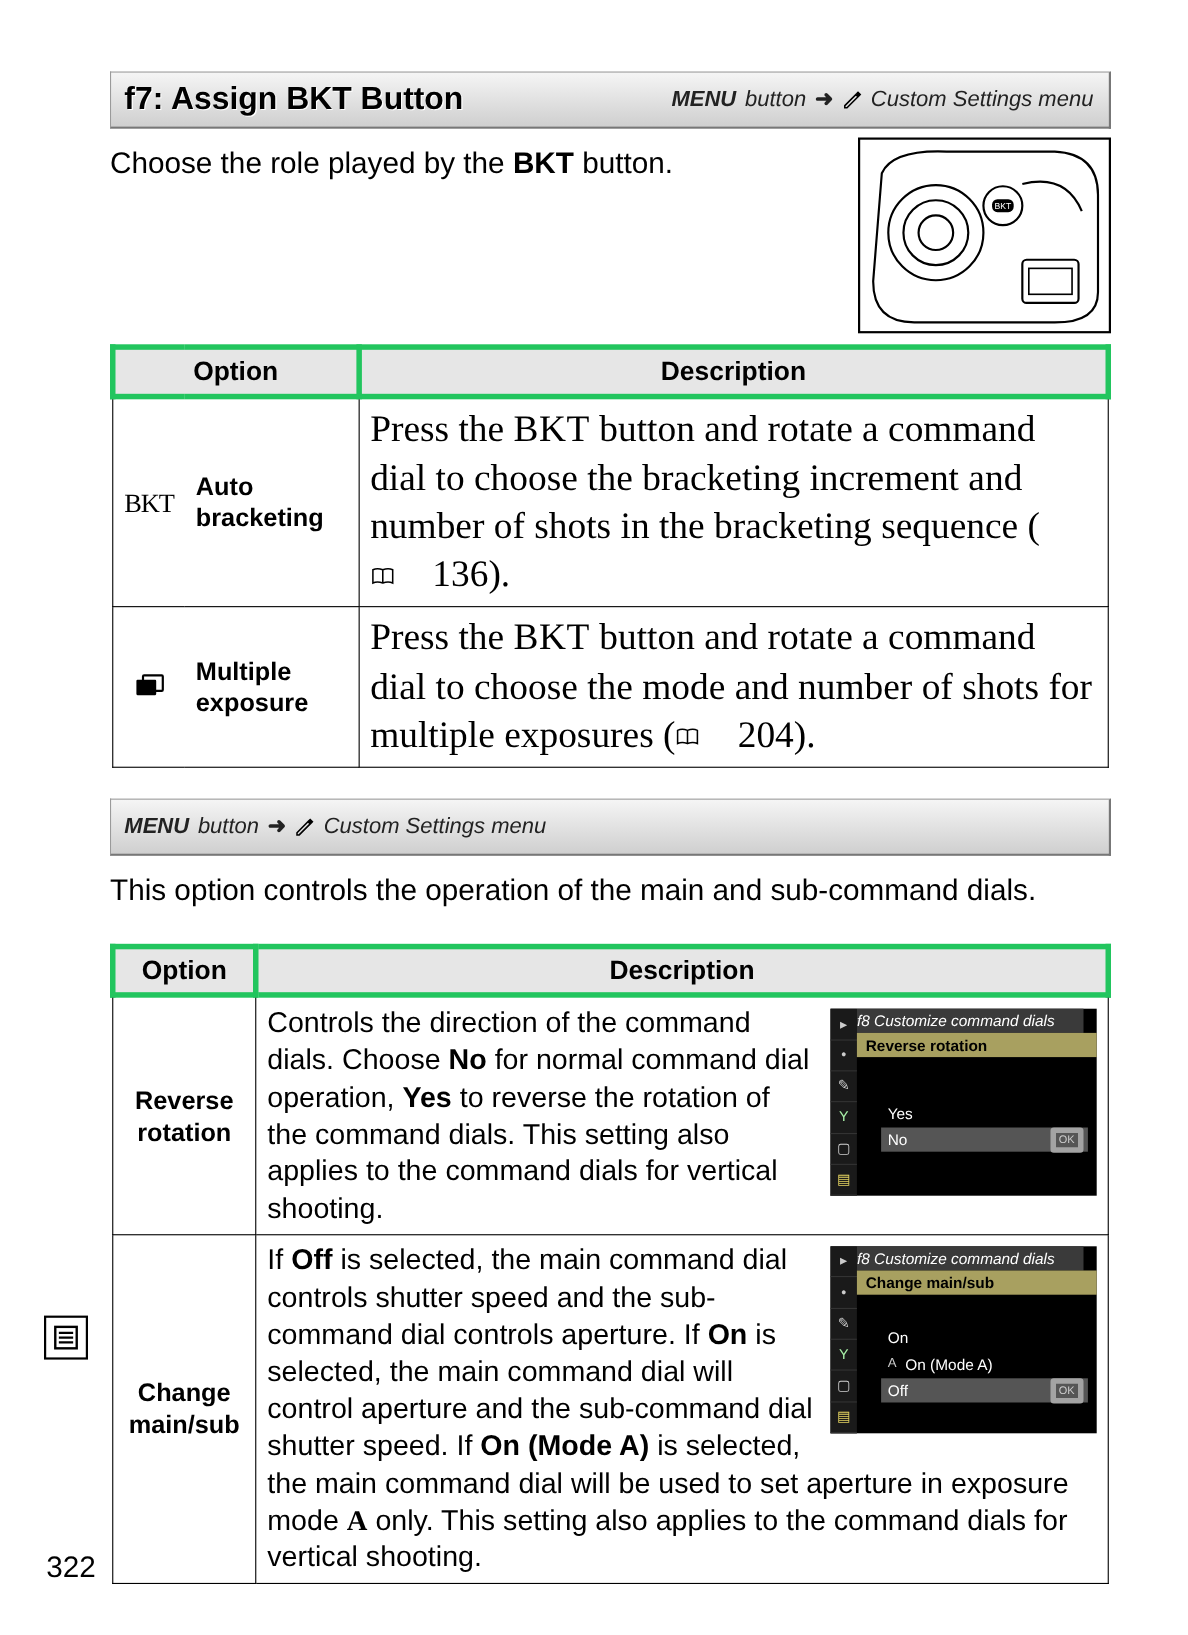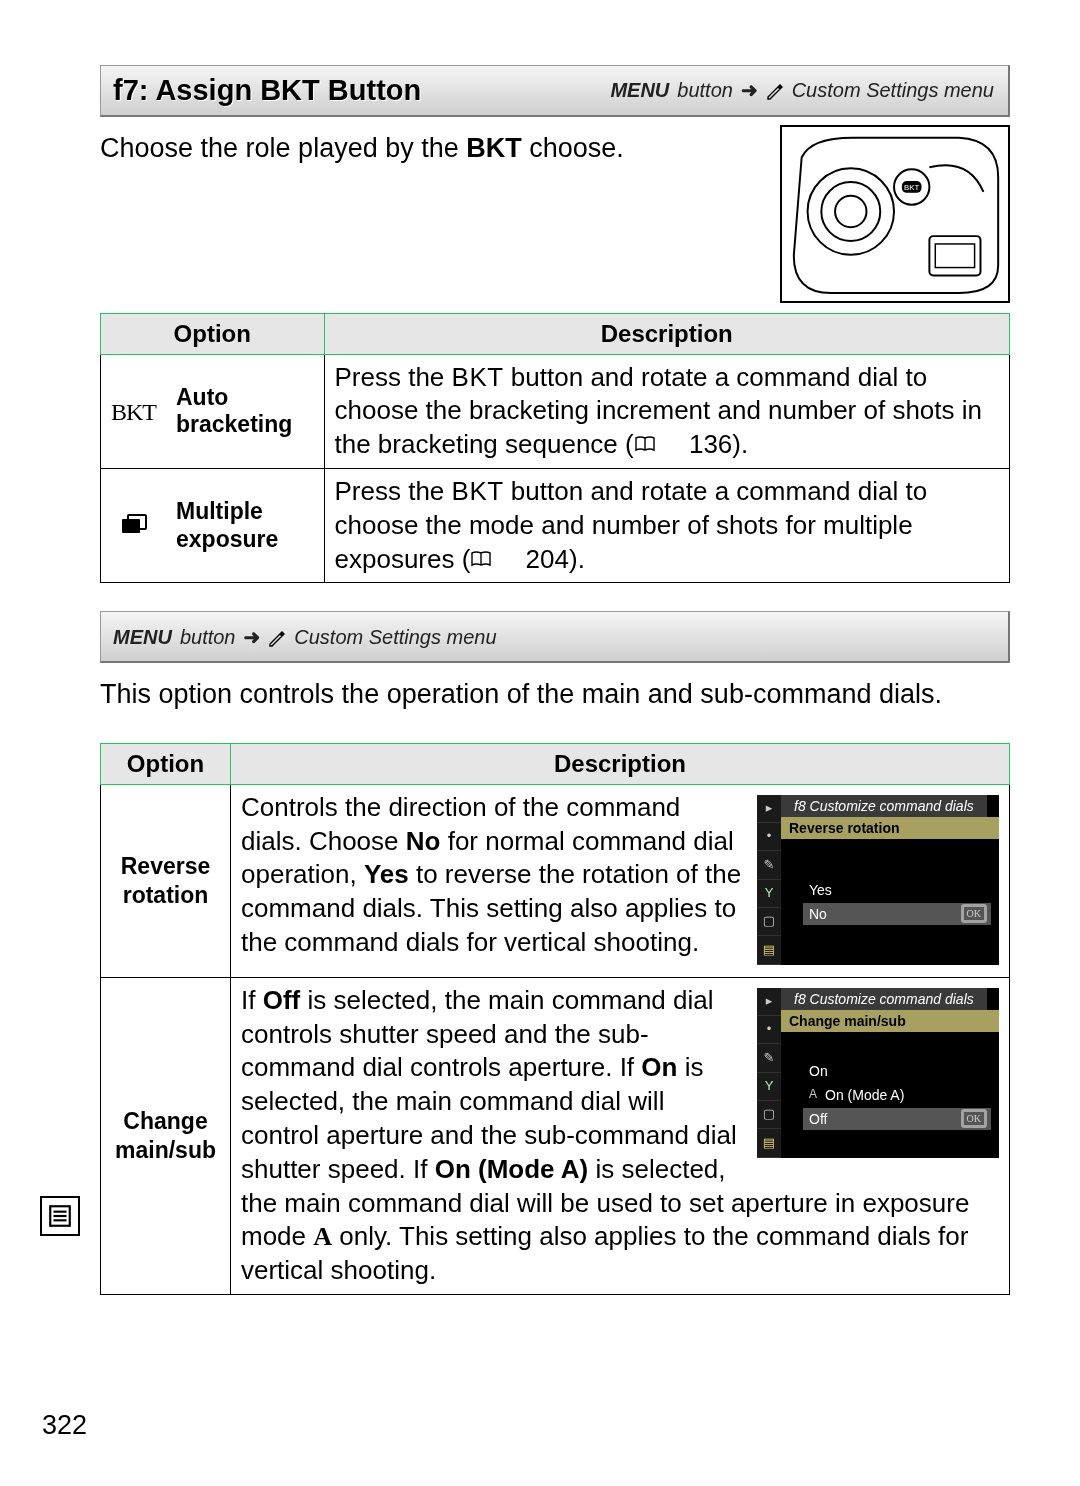--- a/index.html
+++ b/index.html
@@ -78,21 +78,21 @@
 
   
   table.opt {
     width: 100%;
     border-collapse: collapse;
     font-size: 26px;
   }
   table.opt th {
     background: #e6e6e6;
     font-weight: 700;
-    border: 1px solid #22c55e;
+    border: 5px solid #22c55e;
     padding: 4px 6px;
     text-align: center;
     font-size: 24px;
   }
   table.opt td {
     border: 1px solid #000;
     padding: 6px 10px;
     vertical-align: middle;
   }
   table.opt td.icon-cell {
@@ -103,22 +103,23 @@
     font-weight: 700;
   }
   table.opt td.label-cell {
     font-weight: 700;
     width: 158px;
     border-left: none;
     font-size: 23px;
     line-height: 1.2;
   }
   table.opt td.desc-cell {
-    font-size: 26px;
+    font-size: 34px;
     line-height: 1.3;
+    font-family: Liberation Serif, serif;
   }
 
   
   .page-ref {
     display: inline-flex;
     align-items: center;
     gap: 13px;
     font-style: normal;
   }
   .page-ref .book-icon svg { width: 22px; height: 18px; }
@@ -175,21 +176,21 @@
   }
   .screenshot-box .sb-sidebar span.grey { color: #ccc; }
   .screenshot-box .sb-sidebar span.yellow { color: #e0d060; }
   .screenshot-box .sb-header {
     position: absolute;
     left: 24px; right: 12px; top: 0;
     height: 22px;
     background: #3a3a3a;
     color: #fff;
     font-size: 14px;
-    padding: 2px 13px;
+    padding: 2px 0;
     font-style: italic;
   }
   .screenshot-box .sb-sub {
     position: absolute;
     left: 24px; right: 0; top: 22px;
     height: 22px;
     background: #a8a060;
     color: #000;
     font-size: 14px;
     padding: 2px 8px;
@@ -212,26 +213,25 @@
     padding-left: 6px;
     color: #fff;
     position: relative;
   }
   .screenshot-box .sb-row.sel {
     background: #555;
   }
   .screenshot-box .sb-row .ok {
     position: absolute;
     right: 4px;
-    border: 3px solid #a3a3a3;
+    border: 5px solid #a3a3a3;
     border-radius: 3px;
     font-size: 10px;
     padding: 0 3px;
     color: #ccc;
-    font-family: Liberation Serif, serif;
   }
   .screenshot-box .sb-row .pre {
     display: inline-block;
     width: 16px;
     font-size: 12px;
     color: #ccc;
   }
 
   
   .page-num {
@@ -293,21 +293,21 @@
     <circle cx="132" cy="60" r="18" fill="none" stroke="#000" stroke-width="2"></circle>
     <rect x="122" y="54" width="20" height="12" rx="5" fill="#000"></rect>
     <text x="132" y="63" font-size="8" fill="#fff" text-anchor="middle" font-family="Arial">BKT</text>
     <rect x="150" y="110" width="52" height="40" rx="4" fill="none" stroke="#000" stroke-width="2"></rect>
     <rect x="156" y="118" width="40" height="24" fill="none" stroke="#000" stroke-width="1.5"></rect>
     <path d="M150 40 Q190 30 205 65" fill="none" stroke="#000" stroke-width="2"></path>
   </svg>
 </div>
 
 <p class="intro">
-  <span>Choose the role played by the </span><b>BKT</b><span> choose.</span>
+  <span>Choose the role played by the </span><b>BKT</b><span> button.</span>
 </p>
 
 <div class="clear"></div>
 
 <table class="opt">
   <thead>
     <tr>
       <th colspan="2">Option</th>
       <th>Description</th>
     </tr>

